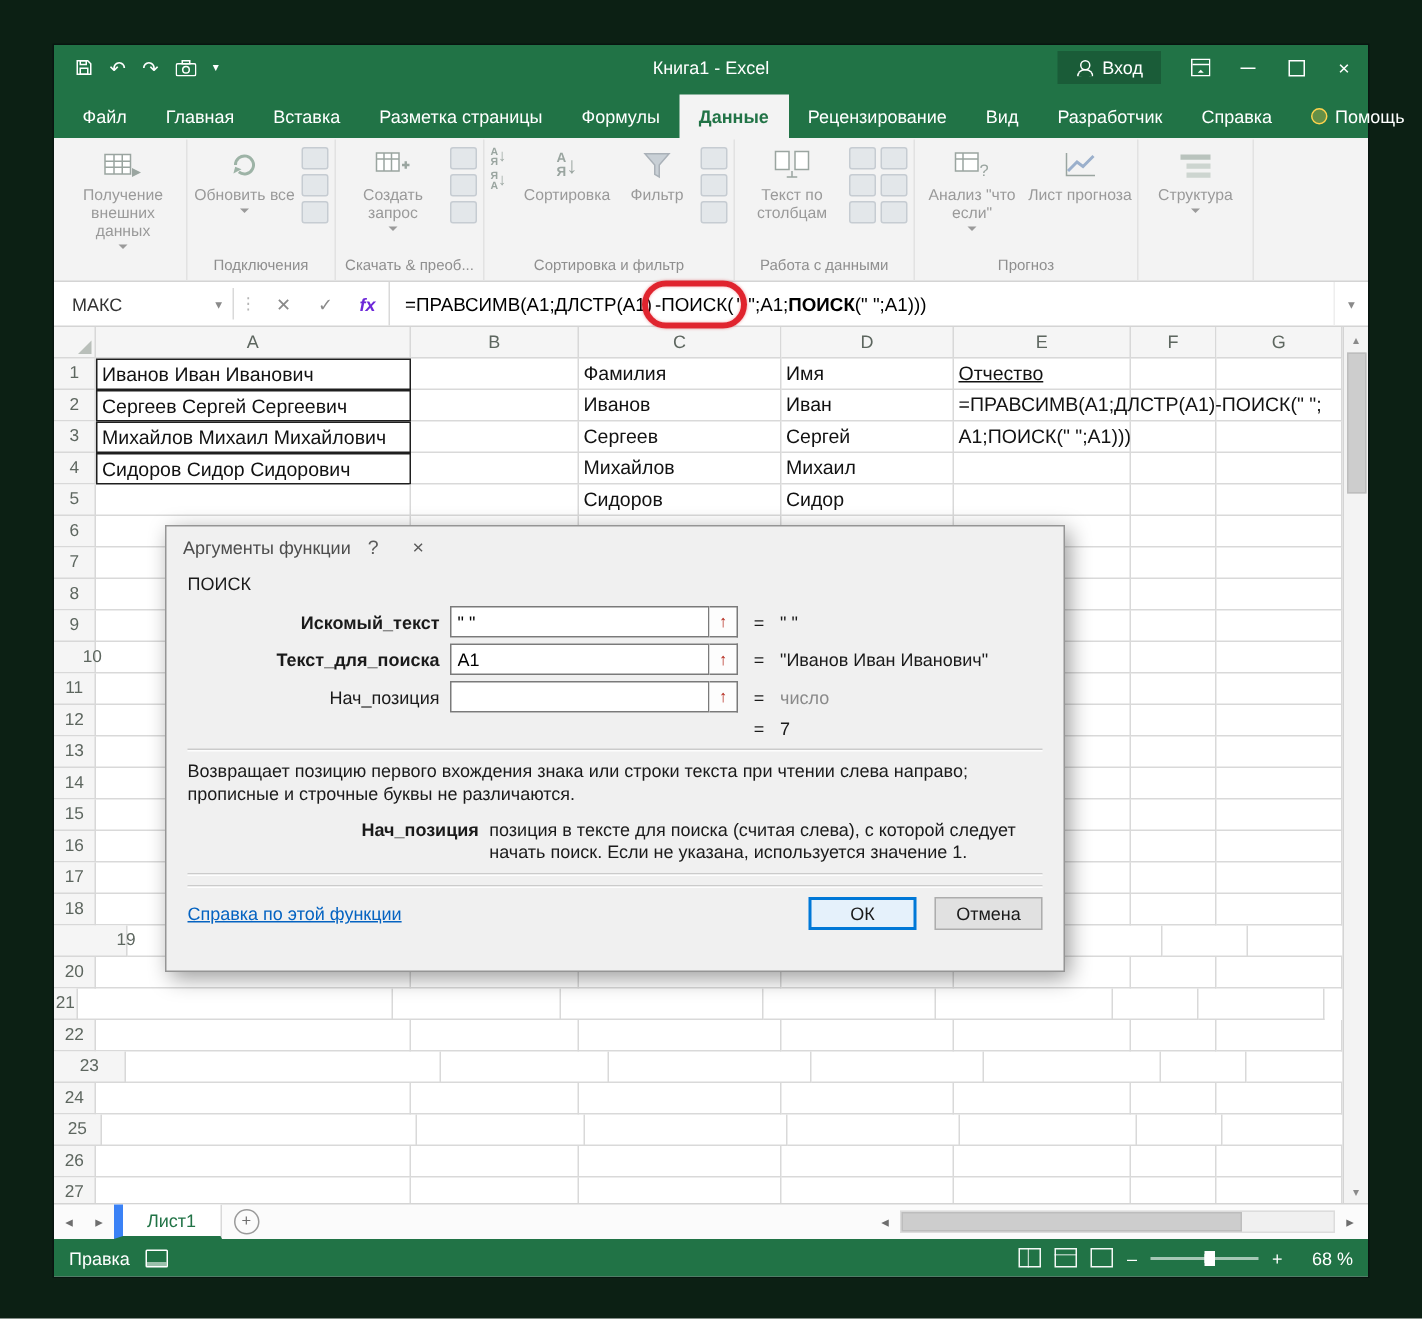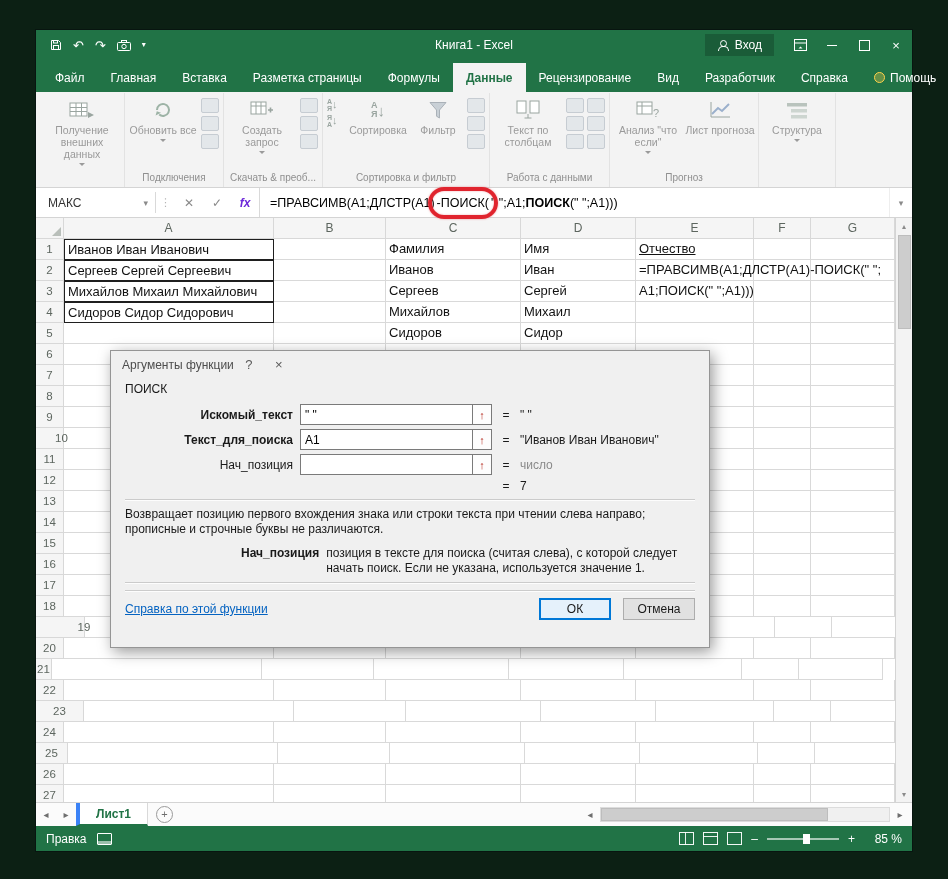--- a/index.html
+++ b/index.html
@@ -73,21 +73,21 @@
   .cell.ovf{overflow:visible;position:relative;z-index:3}
 
   .vscroll{width:17px;background:#f3f3f3;border-left:1px solid #d4d4d4;display:flex;flex-direction:column;align-items:center;font-size:8px;color:#8a8a8a;box-sizing:border-box}
   .vs-btn{height:16px;display:flex;align-items:center;justify-content:center;width:100%}
   .vthumb{width:11px;height:92px;background:#cdcdcd;border:1px solid #bdbdbd;margin-top:1px}
   .vfill{flex:1}
 
   
   .sheetbar{height:23px;background:#fbfbfb;border-top:1px solid #d4d4d4;display:flex;align-items:stretch;flex:0 0 auto;font-size:12px}
   .snav{display:flex;align-items:center;justify-content:center;color:#6e6e6e;width:20px;font-size:10px}
-  .sheettab{display:flex;align-items:center;padding:0 16px;background:#fff;color:#217346;font-weight:bold;border-right:1px solid #d9d9d9;border-left:4px solid #3b82f6;border-bottom:2px solid #217346;box-sizing:border-box}
+  .sheettab{display:flex;align-items:center;padding:0 16px;background:#fff;color:#217346;font-weight:normal;border-right:1px solid #d9d9d9;border-left:6px solid #3b82f6;border-bottom:2px solid #217346;box-sizing:border-box}
   .addsheet{width:15px;height:15px;align-self:center;margin-left:8px;border:1px solid #9a9a9a;border-radius:50%;color:#6e6e6e;display:flex;align-items:center;justify-content:center;font-size:11px;line-height:1}
   .hscroll{margin-left:auto;width:330px;display:flex;align-items:center;padding-right:2px}
   .htrack{flex:1;height:13px;background:#f0f0f0;border:1px solid #dcdcdc;display:flex}
   .hthumb{width:78%;background:#cdcdcd;border:1px solid #bdbdbd}
 
   
   .statusbar{height:25px;background:#217346;color:#fff;display:flex;align-items:center;font-size:12px;padding:0 10px;gap:10px;flex:0 0 auto}
   .macro-ico{width:13px;height:10px;border:1px solid #fff;border-radius:1px;background:linear-gradient(0deg,rgba(255,255,255,.55) 0 3px,transparent 3px)}
   .sb-right{margin-left:auto;display:flex;align-items:center;gap:9px}
   .vicon{width:13px;height:11px;border:1px solid rgba(255,255,255,.95)}
@@ -696,21 +696,21 @@
     <div class="sb-right">
       <span class="vicon v1"></span>
       <span class="vicon v2"></span>
       <span class="vicon"></span>
       <span>–</span>
       <span class="zoomtrack">
           <span class="zmark"></span>
           <span class="zoomthumb"></span>
         </span>
       <span>+</span>
-      <span class="zoomtxt">85 %</span>
+      <span class="zoomtxt">68 %</span>
     </div>
   </div>
 
 </div>
 
 <div class="dialog">
   <div class="dlg-titlebar">
     <span>Аргументы функции</span>
     <span class="dlg-btn">?</span>
     <span class="dlg-btn">×</span>

